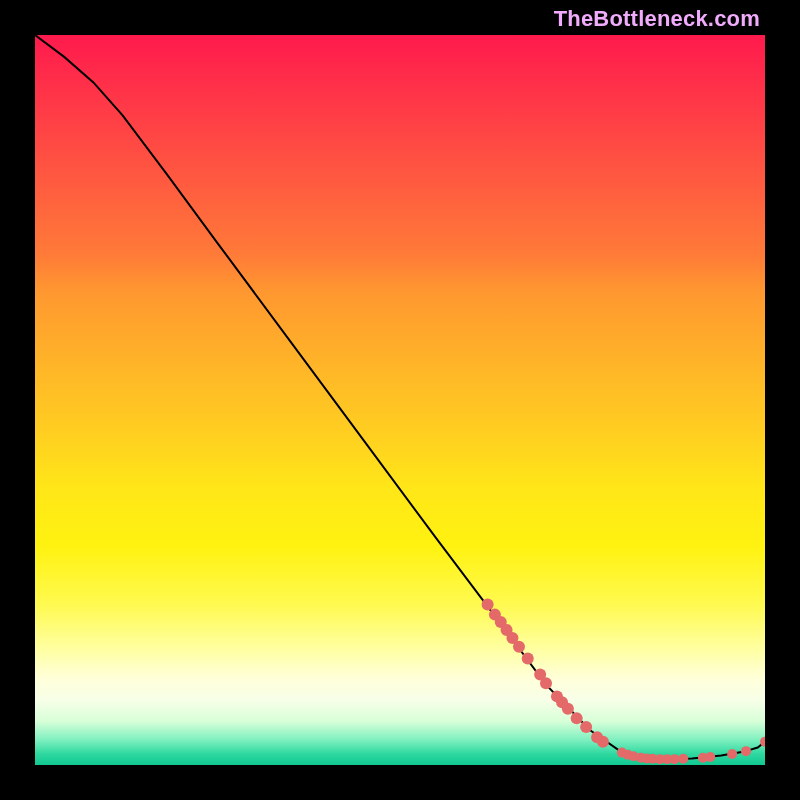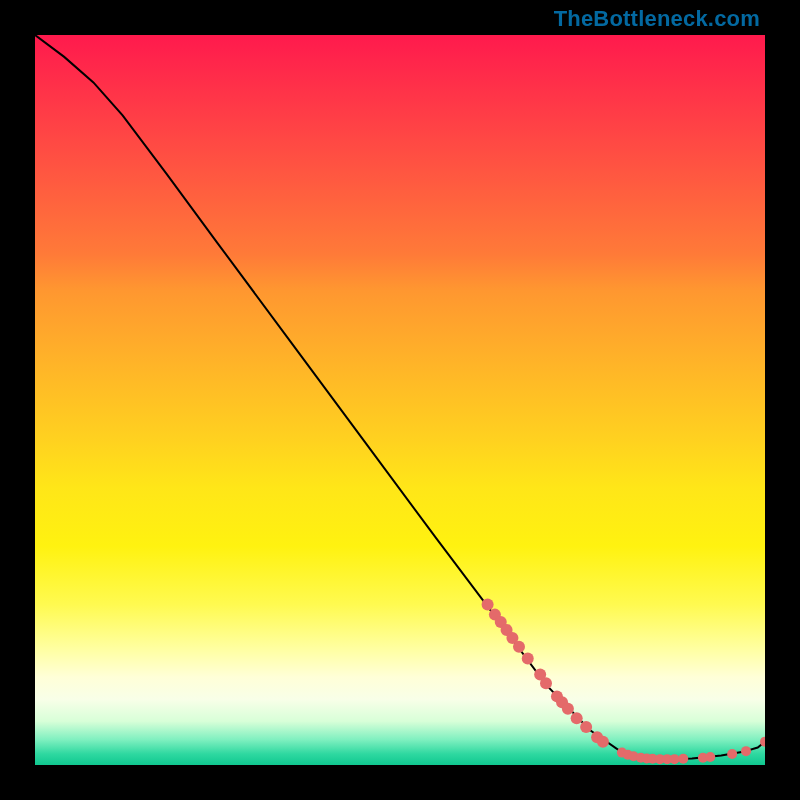--- a/index.html
+++ b/index.html
@@ -37,21 +37,21 @@
       #10c890 100%
     );
   }
   .watermark {
     position: absolute;
     top: 6px;
     right: 40px;
     font-family: Arial, Helvetica, sans-serif;
     font-size: 22px;
     font-weight: 600;
-    color: #0369a1;
+    color: #f0abfc;
     letter-spacing: 0.2px;
   }
   svg.overlay {
     position: absolute;
     left: 0;
     top: 0;
     width: 730px;
     height: 730px;
   }
   .curve {

